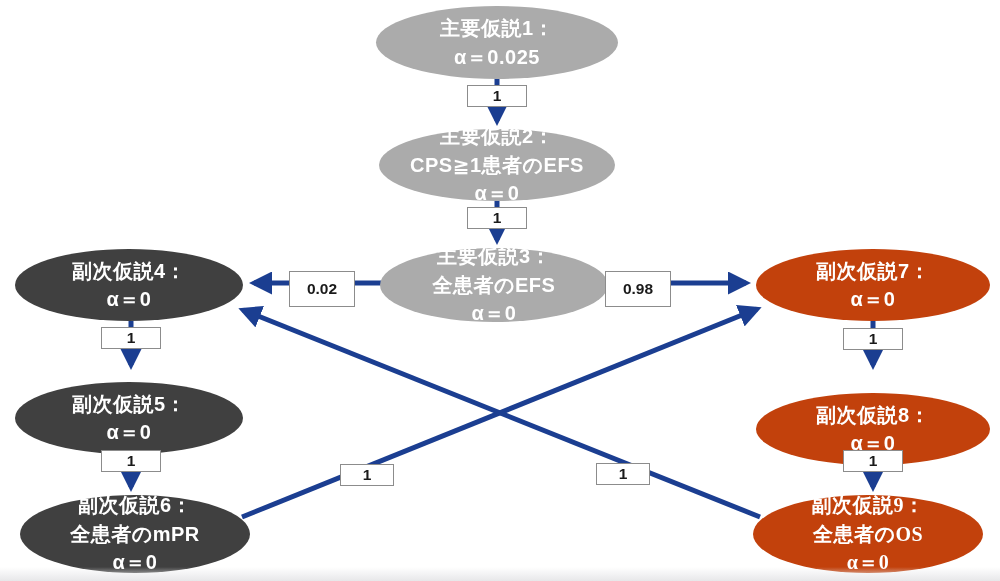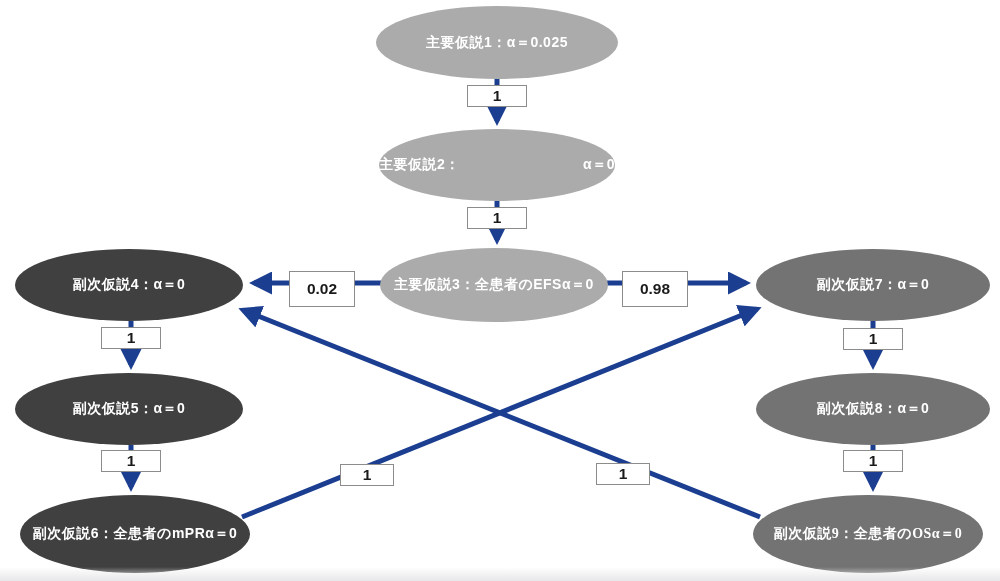--- a/index.html
+++ b/index.html
@@ -17,60 +17,60 @@
     position:absolute; left:0; right:0; bottom:0; height:14px;
     background:linear-gradient(to bottom, rgba(228,228,230,0), #e7e7e9);
     pointer-events:none;
   }
 
   svg.edges { position:absolute; left:0; top:0; width:1000px; height:581px; }
 
   .node {
     position:absolute;
     border-radius:50%;
-    display:flex; flex-direction:row;
+    display:flex; flex-direction:column;
     align-items:center; justify-content:center;
     text-align:center;
     color:#ffffff;
     font-weight:bold;
-    font-size:14px;
+    font-size:20px;
     line-height:1.42;
     letter-spacing:0.5px;
   }
   .gray   { background:#ababab; }
   .orange { background:#404040; }
-  .blue   { background:#737373; }
+  .blue   { background:#c2410c; }
 
   .n1 { left:376px; top:6px;   width:242px; height:73px; }
-  .n2 { left:379px; top:129px; width:236px; height:72px;justify-content:space-between; }
+  .n2 { left:379px; top:129px; width:236px; height:72px; }
   .n3 { left:380px; top:248px; width:228px; height:74px; }
   .n4 { left:15px;  top:249px; width:228px; height:72px; }
-  .n5 { left:15px;  top:373px; width:228px; height:72px; }
+  .n5 { left:15px;  top:382px; width:228px; height:72px; }
   .n6 { left:20px;  top:495px; width:230px; height:78px; }
   .n7 { left:756px; top:249px; width:234px; height:72px; }
-  .n8 { left:756px; top:373px; width:234px; height:72px; }
+  .n8 { left:756px; top:393px; width:234px; height:72px; }
   .n9 { left:753px; top:495px; width:230px; height:78px;font-family:Liberation Serif, serif; }
 
   .elabel {
     position:absolute;
     background:#ffffff;
     border:1.6px solid #8c8c8c;
     color:#1a1a1a;
     font-weight:600;
     font-size:15.5px;
     display:flex; align-items:center; justify-content:center;
     line-height:1;
   }
   .lsm { width:60px; height:22px; }  
   .lwd { width:66px; height:36px; }  
 
   .l0 { left:467px; top:85px; }
   .l1 { left:467px; top:207px; }
   .l2 { left:289px; top:271px; }
-  .l3 { left:622px; top:271px; }
+  .l3 { left:605px; top:271px; }
   .l4 { left:101px; top:327px; }
   .l5 { left:101px; top:450px; }
   .l6 { left:843px; top:328px; }
   .l7 { left:843px; top:450px; }
   .l8 { left:340px; top:464px; width:54px; }
   .l9 { left:596px; top:463px; width:54px; }
 </style>
 </head>
 <body>
 
@@ -95,20 +95,21 @@
       <line x1="760" y1="517" x2="243" y2="310" marker-end="url(#ah)"></line>
     </g>
   </svg>
 
   <div class="node gray n1">
     <div>主要仮説1：</div>
     <div>α＝0.025</div>
   </div>
   <div class="node gray n2">
     <div>主要仮説2：</div>
+    <div>CPS≧1患者のEFS</div>
     <div>α＝0</div>
   </div>
   <div class="node gray n3">
     <div>主要仮説3：</div>
     <div>全患者のEFS</div>
     <div>α＝0</div>
   </div>
   <div class="node orange n4">
     <div>副次仮説4：</div>
     <div>α＝0</div>

